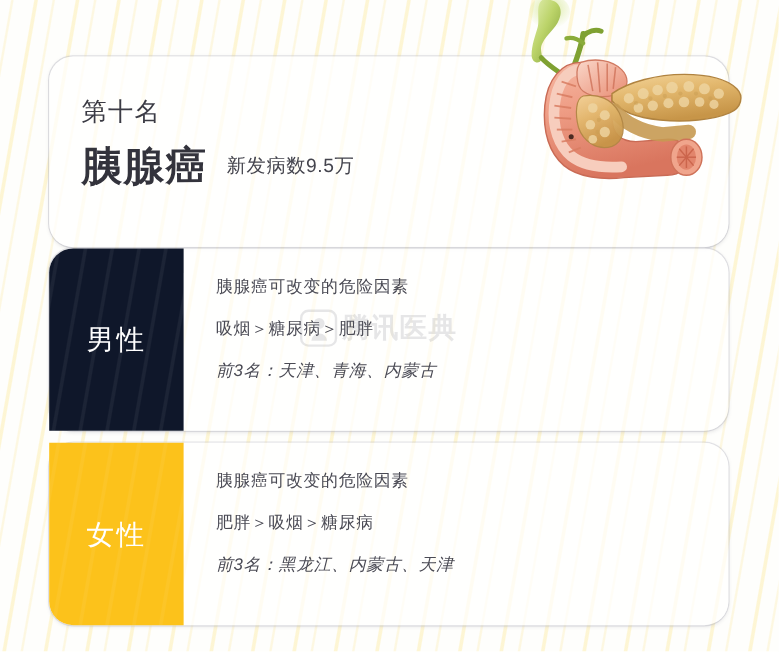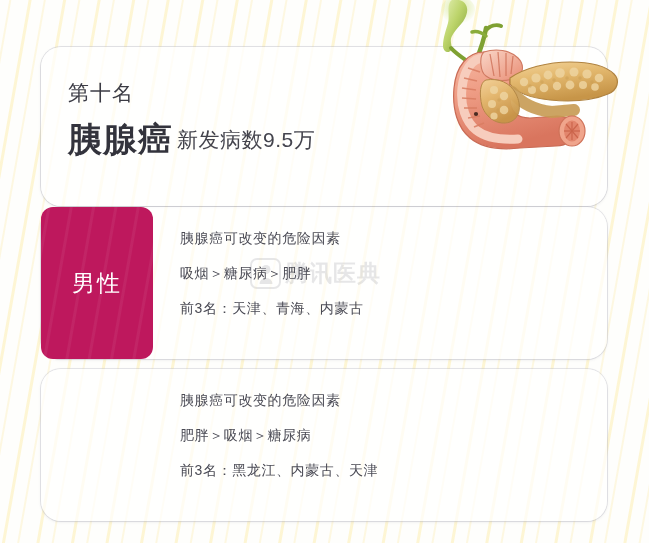--- a/index.html
+++ b/index.html
@@ -80,22 +80,22 @@
 
   #cancer-name {
     font-size: 34px;
     font-weight: bold;
     color: #33333c;
     letter-spacing: 1px;
     line-height: 1;
   }
 
   #case-count {
-    margin-left: 4px;
-    font-size: 21px;
+    margin-left: 16px;
+    font-size: 16px;
     color: #44444d;
     letter-spacing: 0.5px;
     line-height: 1;
     white-space: nowrap;
   }
 
   
   #illustration {
     position: absolute;
     left: 424px;
@@ -128,23 +128,22 @@
     top: 0;
     width: 112px;
     height: 152px;
     display: flex;
     align-items: center;
     justify-content: center;
     overflow: hidden;
   }
 
   #male-tab {
-    background: #be185d;
+    background: #0f172a;
     border-top-left-radius: 20px;
-    border-radius: 12px;
   }
 
   #female-tab {
     background: #fcc21b;
     border-bottom-left-radius: 20px;
   }
 
   .gender-tab-label {
     color: #ffffff;
     font-size: 23px;
@@ -177,21 +176,21 @@
   }
 
   .gender-line {
     font-size: 14px;
     color: #4a4a54;
     line-height: 1;
     letter-spacing: 0.6px;
     margin-bottom: 21px;
     white-space: nowrap;
   }
-  .gender-line:last-child { margin-bottom: 0; }
+  .gender-line:last-child { margin-bottom: 0; font-style: italic; }
 
   
   #watermark {
     position: absolute;
     left: 250px;
     top: 258px;
     width: 166px;
     height: 30px;
     display: flex;
     align-items: center;
@@ -375,20 +374,24 @@
       <span class="gender-tab-label">男性</span>
     </div>
     <div class="gender-lines">
       <div class="gender-line">胰腺癌可改变的危险因素</div>
       <div class="gender-line">吸烟＞糖尿病＞肥胖</div>
       <div class="gender-line">前3名：天津、青海、内蒙古</div>
     </div>
   </div>
 
   <div class="gender-card" id="female-card">
+    <div class="gender-tab" id="female-tab">
+      <div class="tab-sheen"></div>
+      <span class="gender-tab-label">女性</span>
+    </div>
     <div class="gender-lines">
       <div class="gender-line">胰腺癌可改变的危险因素</div>
       <div class="gender-line">肥胖＞吸烟＞糖尿病</div>
       <div class="gender-line">前3名：黑龙江、内蒙古、天津</div>
     </div>
   </div>
 
   <div id="watermark">
     <div id="watermark-logo"></div>
     <span id="watermark-text">腾讯医典</span>

